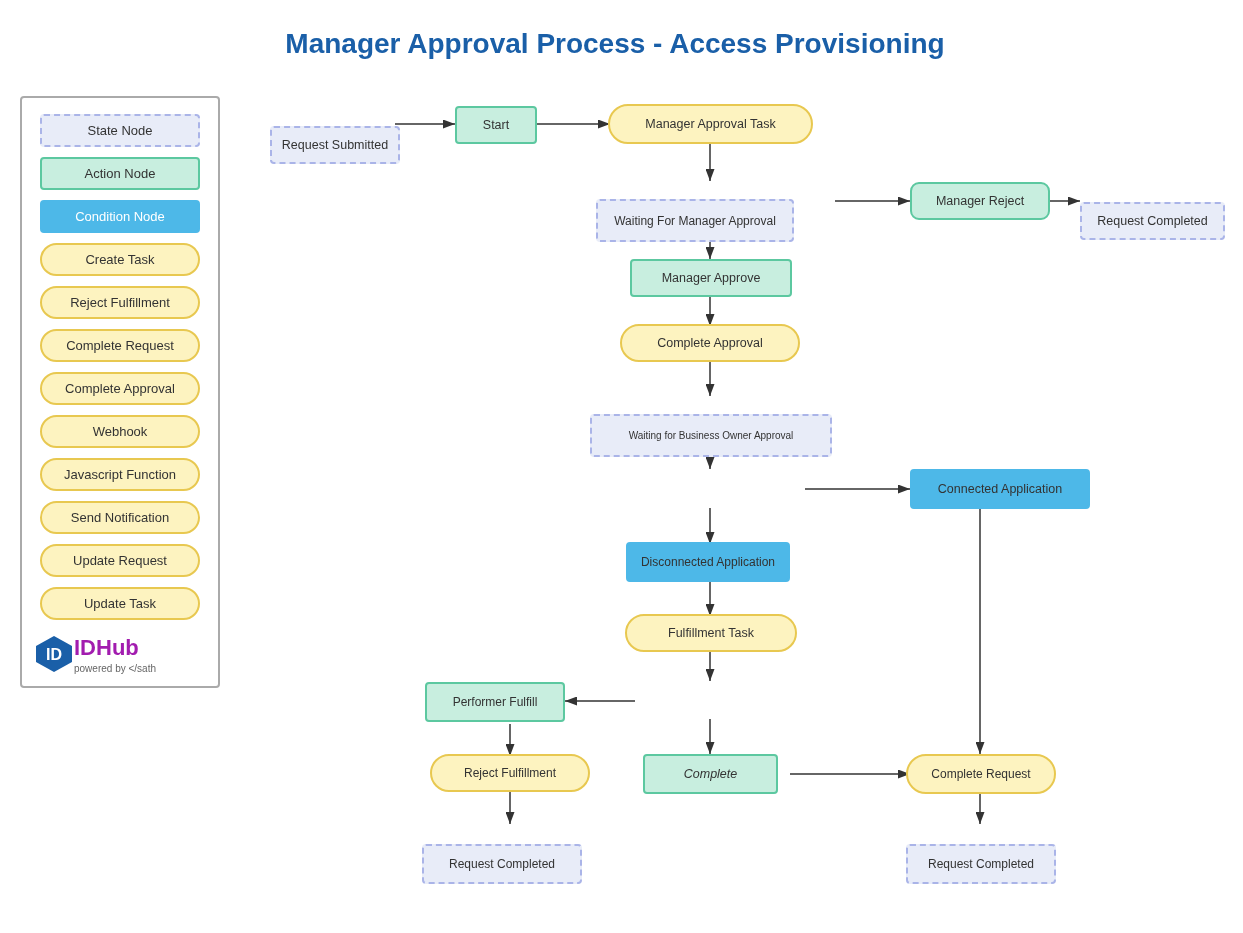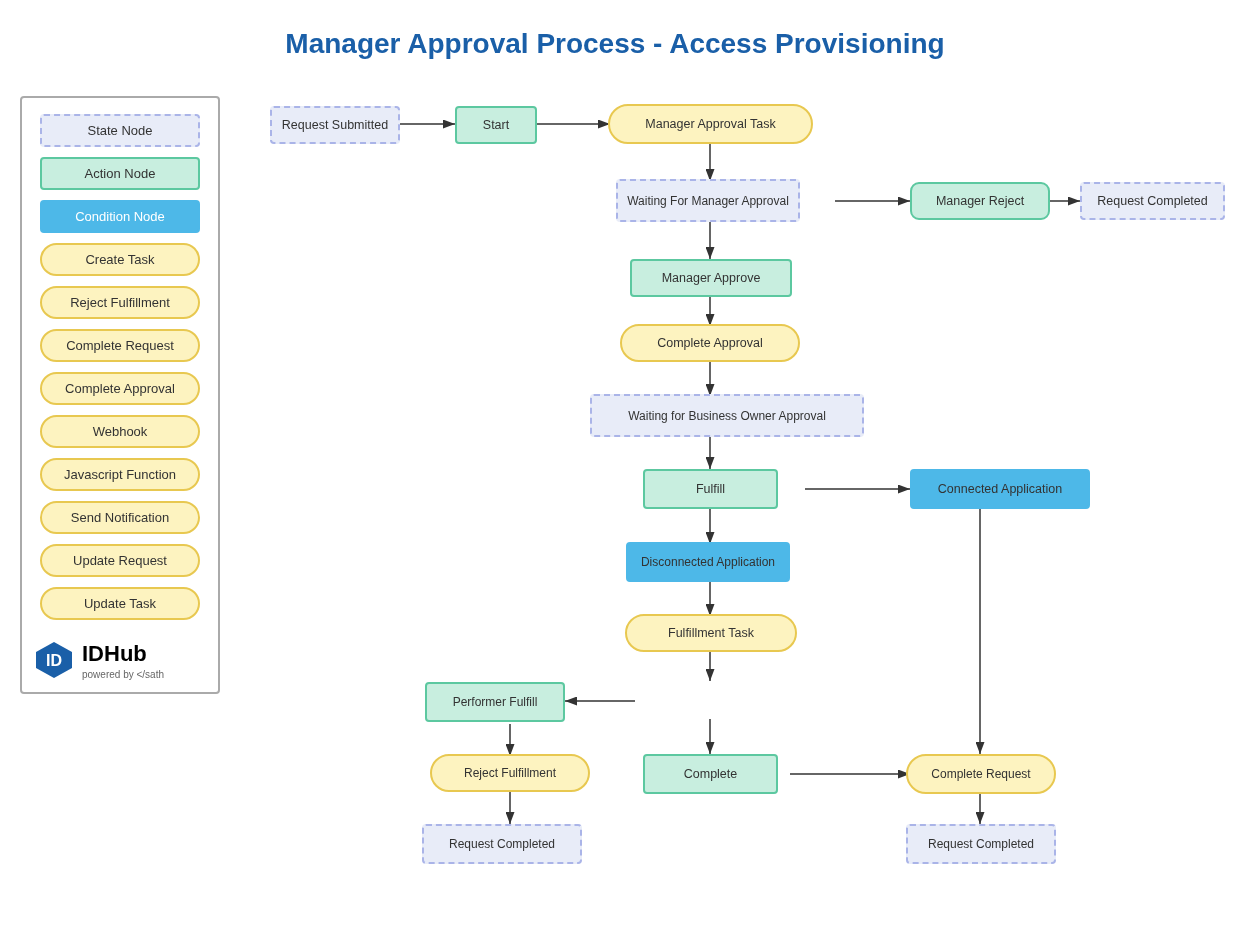--- a/index.html
+++ b/index.html
@@ -82,35 +82,34 @@
       padding: 7px 18px;
       border: 2px solid #e8c850;
       background: #fdf3c0;
       color: #333;
       font-size: 13px;
       border-radius: 20px;
       width: 160px;
     }
 
     .legend-logo {
-      margin-top: 20px;
+      margin-top: 14px;
       display: flex;
       align-items: center;
-      gap: 8px;
     }
 
     .logo-icon {
       width: 40px;
       height: 40px;
     }
 
     .logo-text {
       font-size: 22px;
       font-weight: bold;
-      color: #000000;
+      color: #a21caf;
     }
 
     .logo-sub {
       font-size: 10px;
       color: #666;
       margin-top: 2px;
     }
 
     
     .diagram {
@@ -130,20 +129,21 @@
       font-size: 12.5px;
       font-weight: 500;
     }
 
     .node-state {
       border: 2px dashed #aab4e8;
       background: #e8ecf8;
       color: #333;
       border-radius: 4px;
       padding: 8px 4px;
+      margin-top: 20px;
     }
 
     .node-action {
       border: 2px solid #5cc8a0;
       background: #c8eedf;
       color: #333;
       border-radius: 4px;
       padding: 14px 12px;
     }
 
@@ -264,46 +264,45 @@
 
       <line x1="730" y1="716" x2="730" y2="748" stroke="#333" stroke-width="1.5" marker-end="url(#arrowhead)"></line>
     </svg>
 
     <div class="node node-state" style="left:20px; top:30px; width:130px; height:38px;">Request Submitted</div>
 
     <div class="node node-action" style="left:205px; top:30px; width:82px; height:38px;">Start</div>
 
     <div class="node node-task" style="left:358px; top:28px; width:205px; height:40px;">Manager Approval Task</div>
 
-    <div class="node node-state" style="left:366px; top:103px; width:184px; height:43px; font-size:12px;">Waiting For Manager Approval</div>
+    <div class="node node-state" style="left:346px; top:103px; width:198px; height:43px; font-size:12px;">Waiting For Manager Approval</div>
 
     <div class="node node-action" style="left:660px; top:106px; width:140px; height:38px;border-radius:9px;">Manager Reject</div>
 
     <div class="node node-state" style="left:830px; top:106px; width:145px; height:38px;">Request Completed</div>
 
     <div class="node node-action" style="left:380px; top:183px; width:162px; height:38px;">Manager Approve</div>
 
     <div class="node node-task" style="left:370px; top:248px; width:180px; height:38px;">Complete Approval</div>
 
-    <div class="node node-state" style="left:340px; top:318px; width:274px; height:43px; font-size:12px;">Waiting for Business Owner Approval</div>
-
-    <div class="node node-action" style="left:393px; top:393px; width:135px; height:40px;">Fulfill</div>
+    <div class="node node-state" style="left:340px; top:318px; width:242px; height:43px; font-size:10px;">Waiting for Business Owner Approval</div>
+
 
     <div class="node node-condition" style="left:660px; top:393px; width:180px; height:40px;">Connected Application</div>
 
     <div class="node node-condition" style="left:376px; top:466px; width:164px; height:40px; font-size:12px;">Disconnected Application</div>
 
     <div class="node node-task" style="left:375px; top:538px; width:172px; height:38px;">Fulfillment Task</div>
 
 
     <div class="node node-action" style="left:175px; top:606px; width:140px; height:40px; font-size:12px;">Performer Fulfill</div>
 
     <div class="node node-task" style="left:180px; top:678px; width:160px; height:38px; font-size:12px;">Reject Fulfillment</div>
 
-    <div class="node node-action" style="left:393px; top:678px; width:135px; height:40px;">Complete</div>
+    <div class="node node-action" style="left:393px; top:678px; width:135px; height:40px;font-style:italic;">Complete</div>
 
     <div class="node node-task" style="left:656px; top:678px; width:150px; height:40px; font-size:12px;">Complete Request</div>
 
     <div class="node node-state" style="left:172px; top:748px; width:160px; height:40px; font-size:12px;">Request Completed</div>
 
     <div class="node node-state" style="left:656px; top:748px; width:150px; height:40px; font-size:12px;">Request Completed</div>
 
   </div>
 </div>
 

